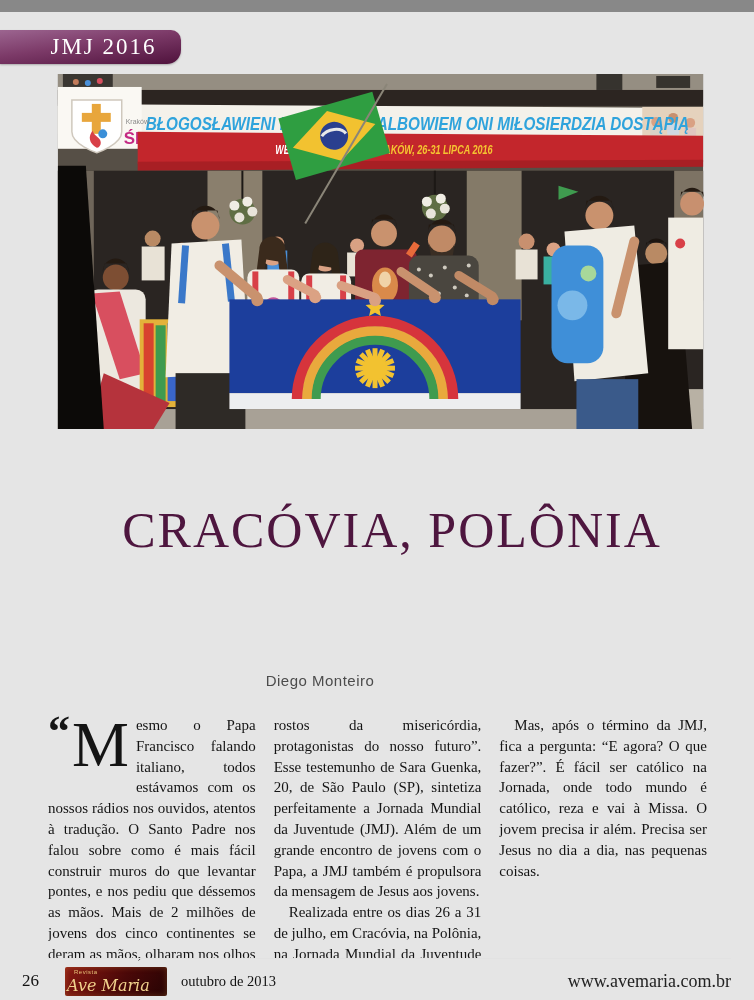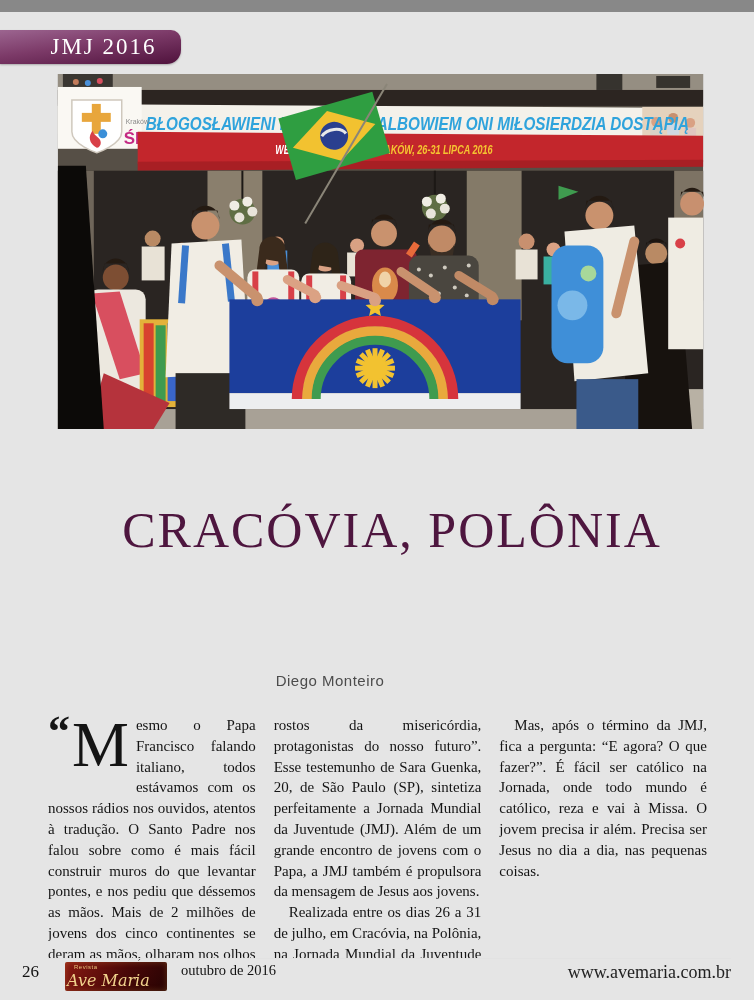--- a/index.html
+++ b/index.html
@@ -28,39 +28,39 @@
   
   .title{
     position:absolute;top:455px;left:15px;width:754px;text-align:center;
     color:var(--accent-purple);font-size:50px;letter-spacing:2px;font-weight:normal;
   }
   .subtitle{
     position:absolute;top:545px;left:0;width:754px;text-align:center;
     color:var(--accent-purple);font-size:30px;letter-spacing:1.5px;line-height:39px;font-weight:normal;
   }
   .author{
-    position:absolute;top:660px;left:17px;width:626px;text-align:center;
+    position:absolute;top:660px;left:7px;width:626px;text-align:center;
     font-family:"Liberation Sans",sans-serif;font-size:15px;color:#4c4c4c;letter-spacing:.5px;
   }
   
   .columns{
     position:absolute;top:703px;left:48px;width:659px;height:252px;
     display:flex;gap:18px;
   }
   .col{flex:1;text-align:justify;font-size:15px;line-height:20.8px;color:#141414;overflow:hidden;}
   .col p{margin:0;}
   .col p.indent{text-indent:15px;}
   .dropcap-wrap{float:left;height:62px;margin:3px 7px 0 0;display:flex;align-items:flex-start;}
   .open-quote{font-size:44px;line-height:.62;font-weight:bold;margin-right:2px;}
   .cap{font-size:64px;line-height:.84;}
   
   .footer-rule{position:absolute;left:48px;right:23px;top:946px;border-top:1px solid #e2e2e2;}
   .footer{
     position:absolute;left:22px;right:23px;top:950px;height:38px;
-    display:flex;
+    display:flex;align-items:center;
   }
   .page-number{font-size:17px;color:#111;}
   .logo-box{
     position:relative;width:102px;height:29px;margin-left:26px;border-radius:2px;
     background:linear-gradient(125deg,#8a1a12 0%,#4a0808 55%,#260303 100%);
     box-shadow:inset 0 0 6px rgba(255,180,80,.25);
   }
   .logo-kicker{position:absolute;top:2px;left:9px;font-size:6px;color:#e9c27a;letter-spacing:.5px;font-family:"Liberation Sans",sans-serif;}
   .logo-title{position:absolute;bottom:1px;left:2px;font-style:italic;font-family:"DejaVu Serif",serif;font-size:16px;color:var(--logo-gold);}
   .issue-date{margin-left:14px;font-size:14.5px;color:#111;}
@@ -316,18 +316,18 @@
     </div>
   </div>
 
   <div class="footer-rule"></div>
   <div class="footer">
     <span class="page-number">26</span>
     <span class="logo-box">
       <span class="logo-kicker">Revista</span>
       <span class="logo-title">Ave Maria</span>
     </span>
-    <span class="issue-date">outubro de 2016</span>
+    <span class="issue-date">outubro de 2013</span>
     <span class="footer-spacer"></span>
     <span class="website">www.avemaria.com.br</span>
   </div>
 
 </div>
 
 </body></html>

